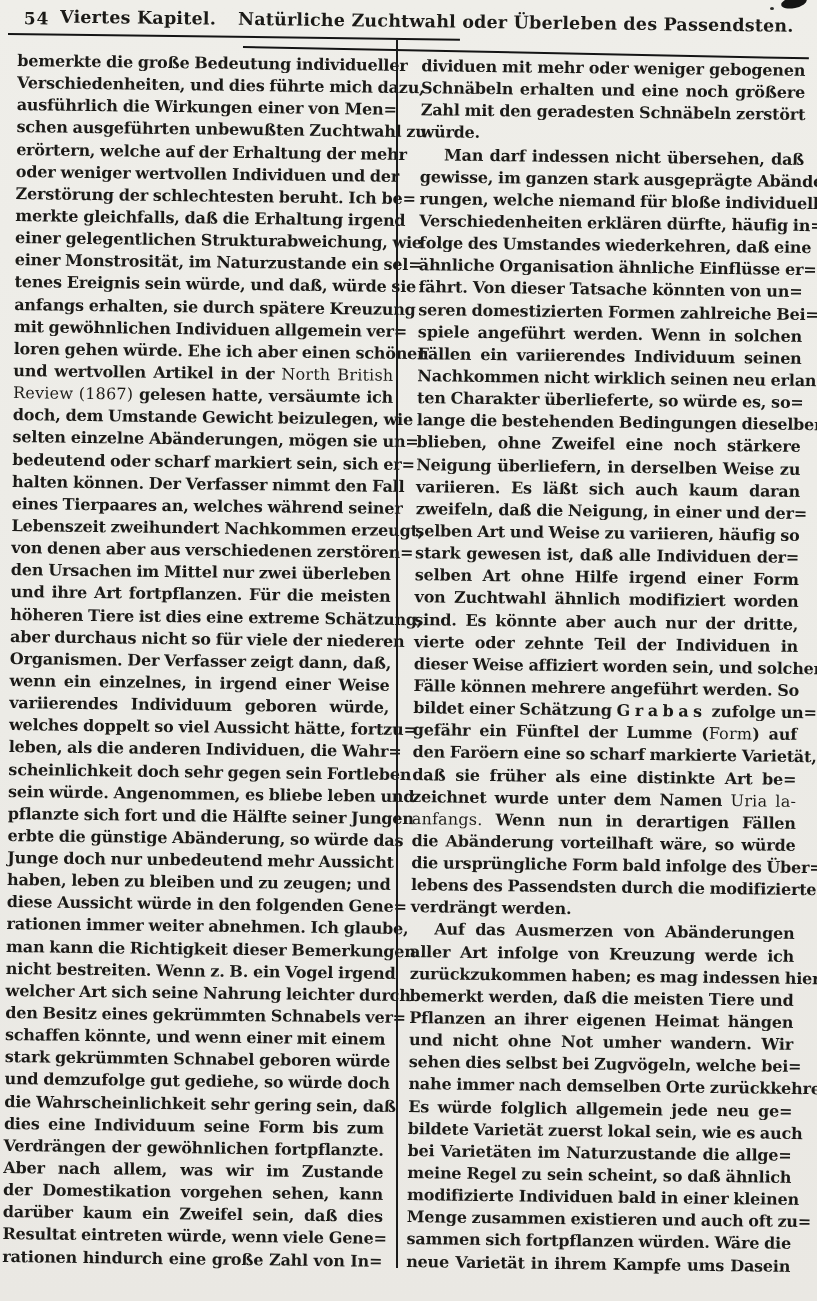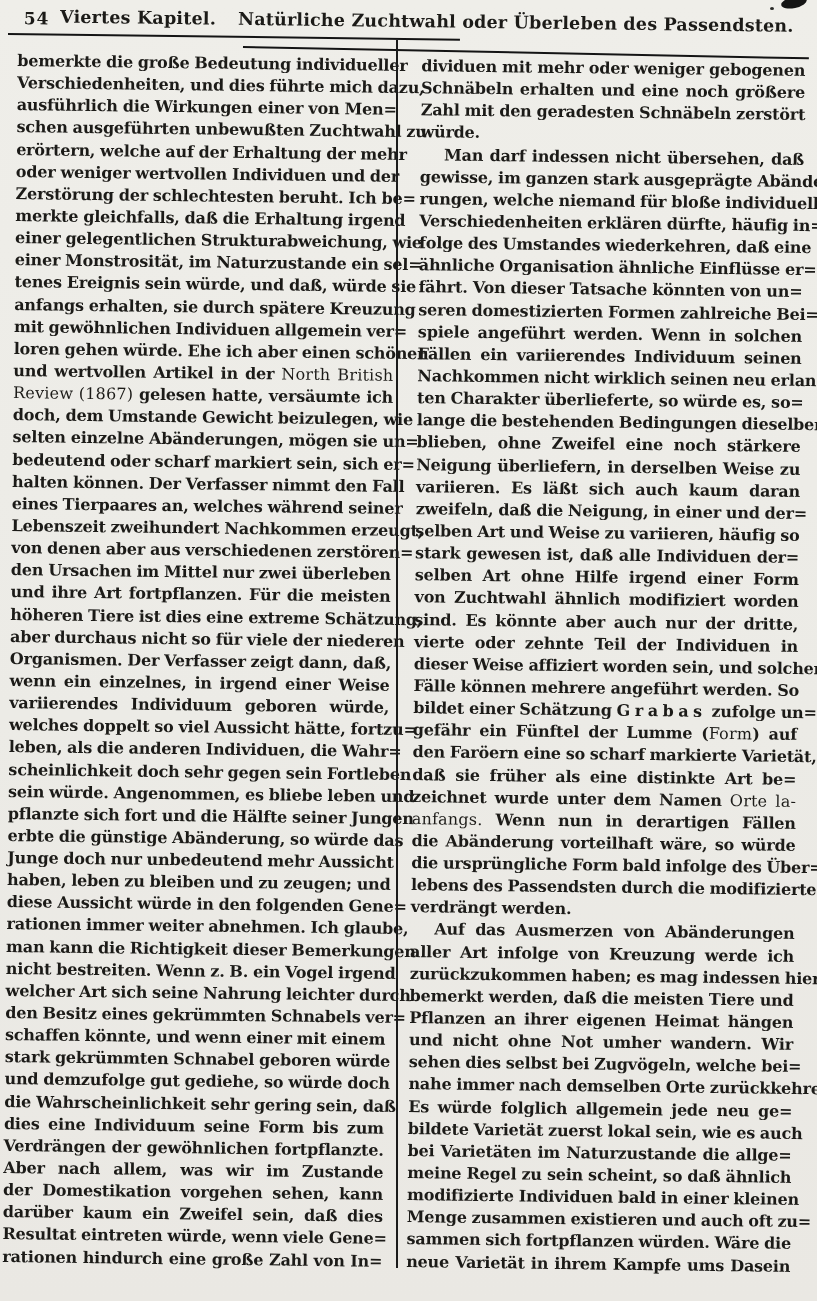--- a/index.html
+++ b/index.html
@@ -140,21 +140,21 @@
           <div class="line">selben Art ohne Hilfe irgend einer Form</div>
           <div class="line">von Zuchtwahl ähnlich modifiziert worden</div>
           <div class="line">sind. Es könnte aber auch nur der dritte,</div>
           <div class="line">vierte oder zehnte Teil der Individuen in</div>
           <div class="line">dieser Weise affiziert worden sein, und solcher</div>
           <div class="line">Fälle können mehrere angeführt werden. So</div>
           <div class="line">bildet einer Schätzung <span class="sperr">Grabas</span> zufolge un=</div>
           <div class="line">gefähr ein Fünftel der Lumme (<span class="ant">Form</span>) auf</div>
           <div class="line">den Faröern eine so scharf markierte Varietät,</div>
           <div class="line">daß sie früher als eine distinkte Art be=</div>
-          <div class="line">zeichnet wurde unter dem Namen <span class="ant">Orte la-</span></div>
+          <div class="line">zeichnet wurde unter dem Namen <span class="ant">Uria la-</span></div>
           <div class="line"><span class="ant">anfangs.</span> Wenn nun in derartigen Fällen</div>
           <div class="line">die Abänderung vorteilhaft wäre, so würde</div>
           <div class="line">die ursprüngliche Form bald infolge des Über=</div>
           <div class="line">lebens des Passendsten durch die modifizierte</div>
           <div class="line pend">verdrängt werden.</div>
           <div class="line ind">Auf das Ausmerzen von Abänderungen</div>
           <div class="line">aller Art infolge von Kreuzung werde ich</div>
           <div class="line">zurückzukommen haben; es mag indessen hier</div>
           <div class="line">bemerkt werden, daß die meisten Tiere und</div>
           <div class="line">Pflanzen an ihrer eigenen Heimat hängen</div>

